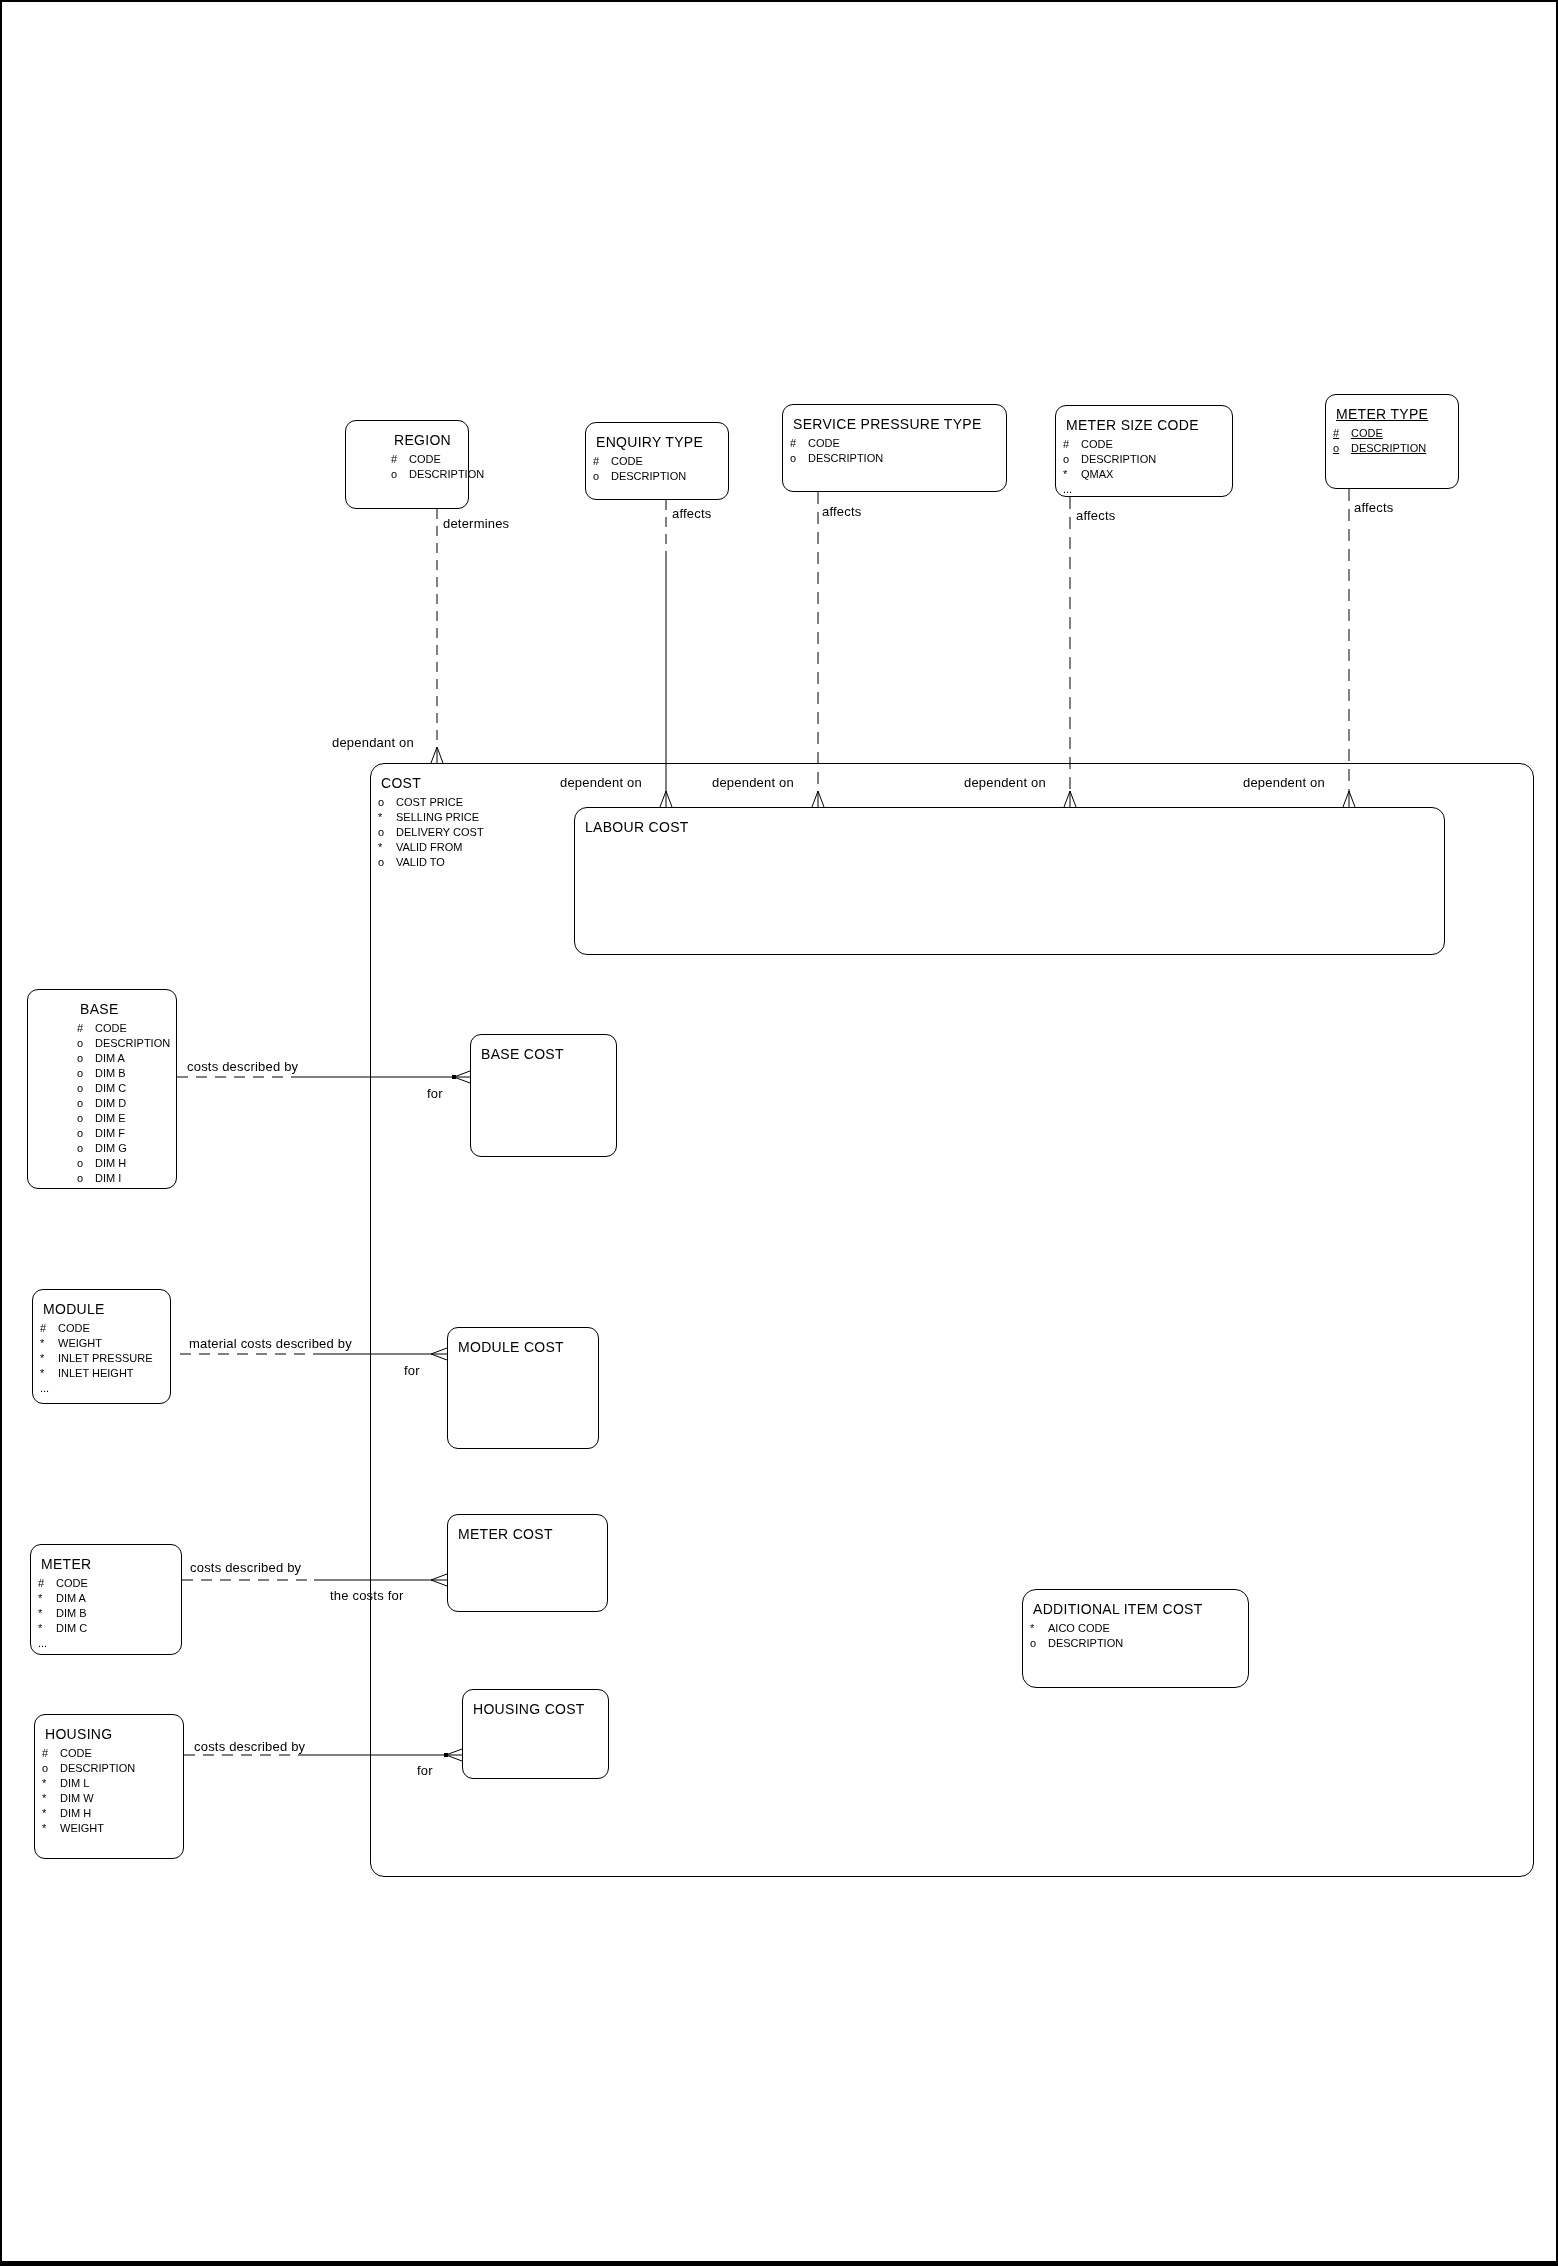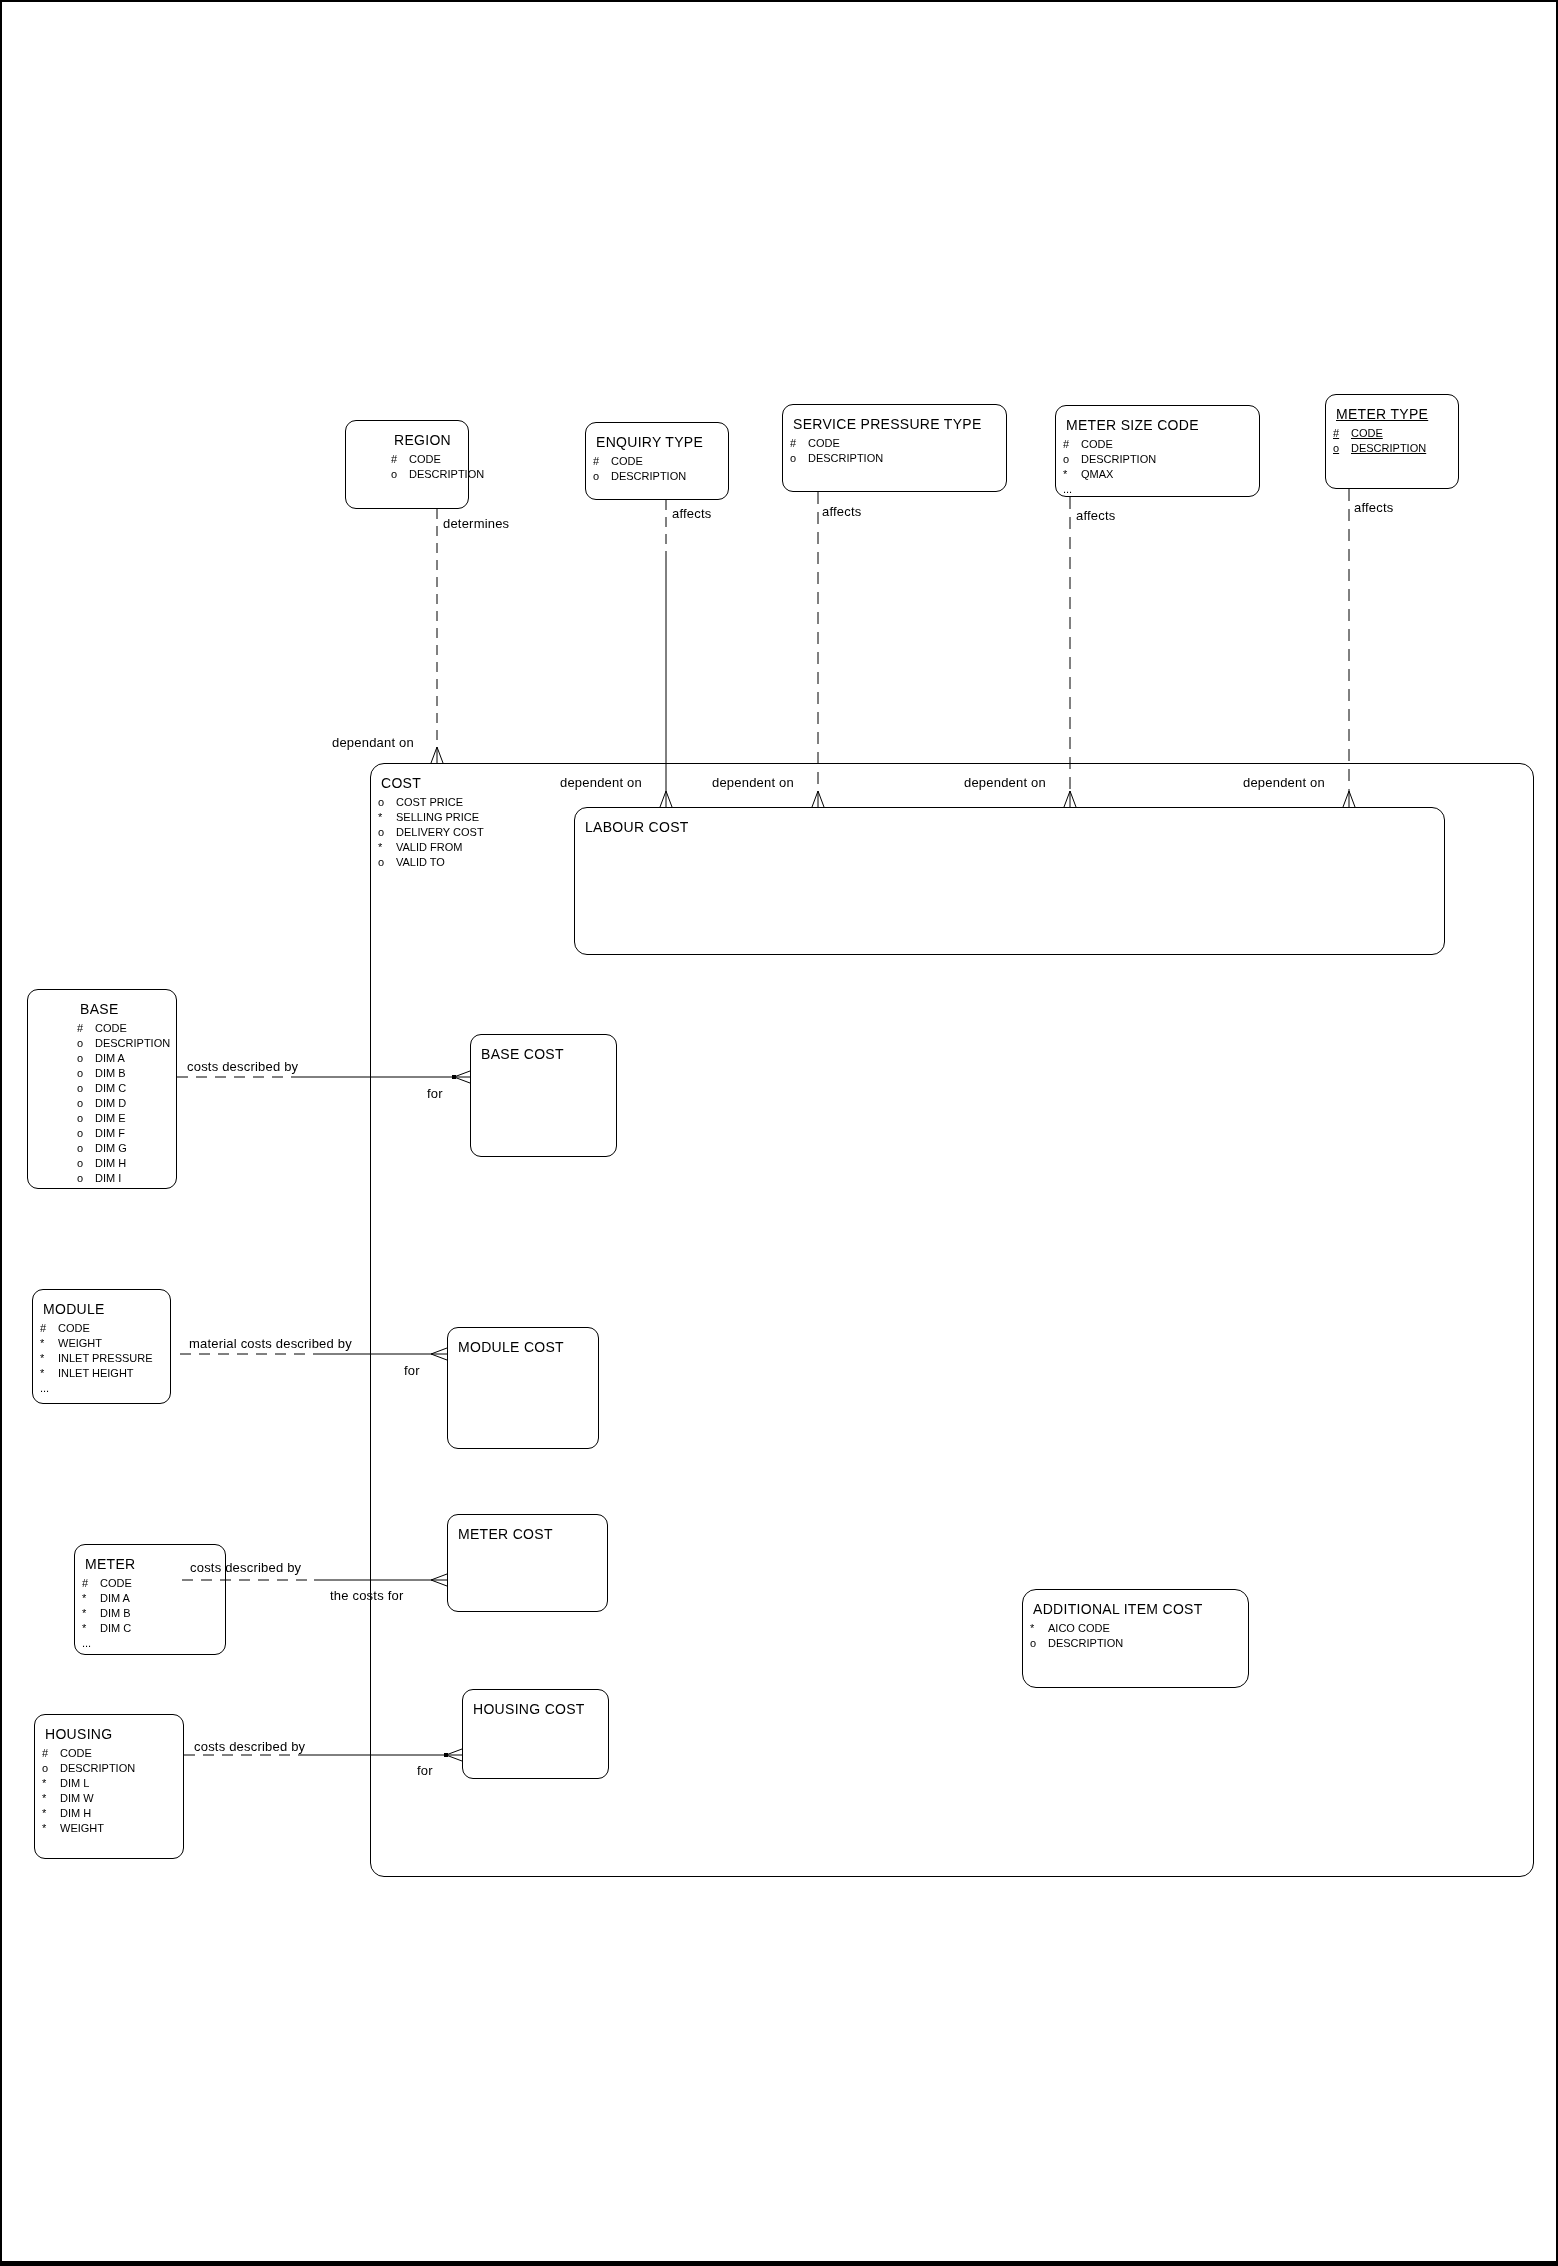--- a/index.html
+++ b/index.html
@@ -86,21 +86,21 @@
     <div class="attr">
         <span class="m">#</span>
         <span>CODE</span>
       </div>
     <div class="attr">
         <span class="m">o</span>
         <span>DESCRIPTION</span>
       </div>
   </div>
 
-  <div class="entity" style="left:1053px;top:403px;width:205px;height:92px;">
+  <div class="entity" style="left:1053px;top:403px;width:178px;height:92px;">
     <div class="title">METER SIZE CODE</div>
     <div class="attr">
         <span class="m">#</span>
         <span>CODE</span>
       </div>
     <div class="attr">
         <span class="m">o</span>
         <span>DESCRIPTION</span>
       </div>
     <div class="attr">
@@ -198,21 +198,21 @@
     <div class="attr">
         <span class="m">...</span>
         <span></span>
       </div>
   </div>
 
   <div class="entity" style="left:445px;top:1325px;width:152px;height:122px;">
     <div class="title">MODULE COST</div>
   </div>
 
-  <div class="entity" style="left:28px;top:1542px;width:152px;height:111px;margin-left:44px;">
+  <div class="entity" style="left:28px;top:1542px;width:152px;height:111px;">
     <div class="title">METER</div>
     <div class="attr">
         <span class="m">#</span>
         <span>CODE</span>
       </div>
     <div class="attr">
         <span class="m">*</span>
         <span>DIM A</span>
       </div>
     <div class="attr">

